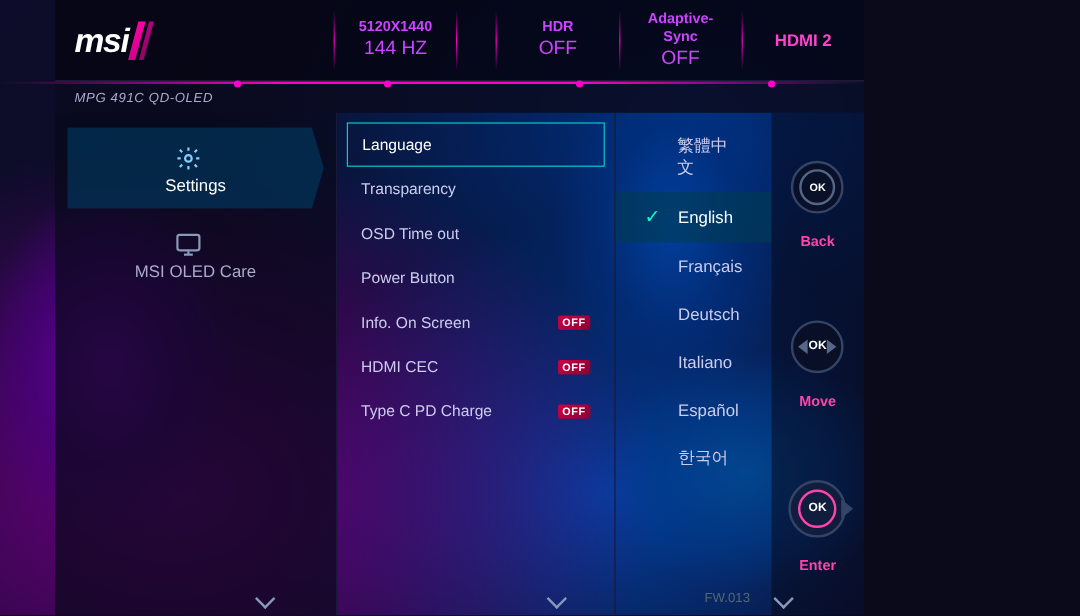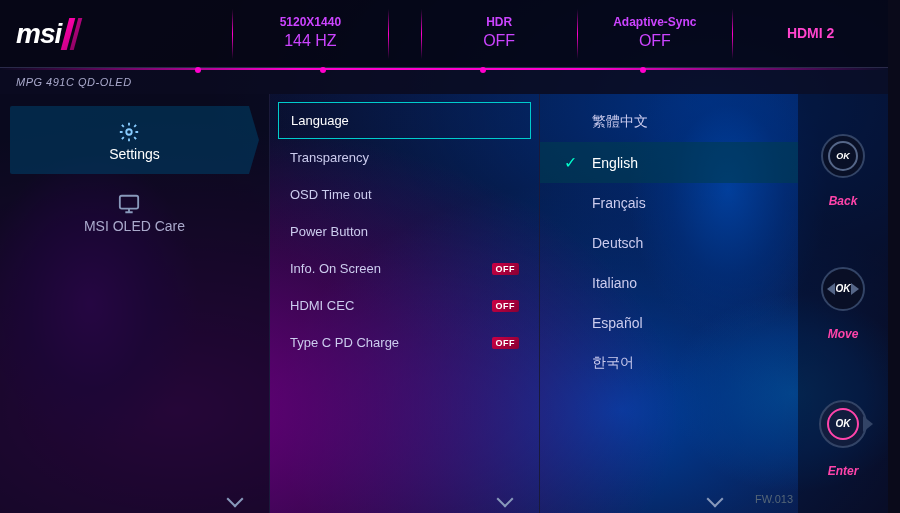--- a/index.html
+++ b/index.html
@@ -6,28 +6,29 @@
 
     body {
       width: 900px;
       height: 513px;
       overflow: hidden;
       font-family: 'Arial', sans-serif;
       background: #0a0a1a;
     }
 
     .screen {
-      width: 888px;
+      width: 720px;
       height: 513px;
       position: relative;
       background: radial-gradient(ellipse at 20% 80%, #6a0080 0%, transparent 50%),
                   radial-gradient(ellipse at 80% 20%, #003080 0%, transparent 50%),
                   radial-gradient(ellipse at 70% 80%, #0040a0 0%, transparent 40%),
                   linear-gradient(135deg, #0d0d2b 0%, #0a0a20 50%, #0d0d2b 100%);
       overflow: hidden;
+      padding-left: 46px;
     }
 
     
     .bg-blob-left {
       position: absolute;
       left: -20px;
       bottom: 60px;
       width: 220px;
       height: 300px;
       background: radial-gradient(ellipse, #7b00c0 0%, #4a0080 40%, transparent 70%);
@@ -267,21 +268,20 @@
       justify-content: space-around;
       padding: 10px 0;
       background: rgba(5, 5, 20, 0.5);
     }
 
     .control-btn {
       display: flex;
       flex-direction: column;
       align-items: center;
       gap: 16px;
-      font-style: italic;
     }
 
     .control-icon {
       width: 44px;
       height: 44px;
       border-radius: 50%;
       border: 2px solid #334466;
       background: rgba(10, 15, 35, 0.8);
       display: flex;
       align-items: center;

